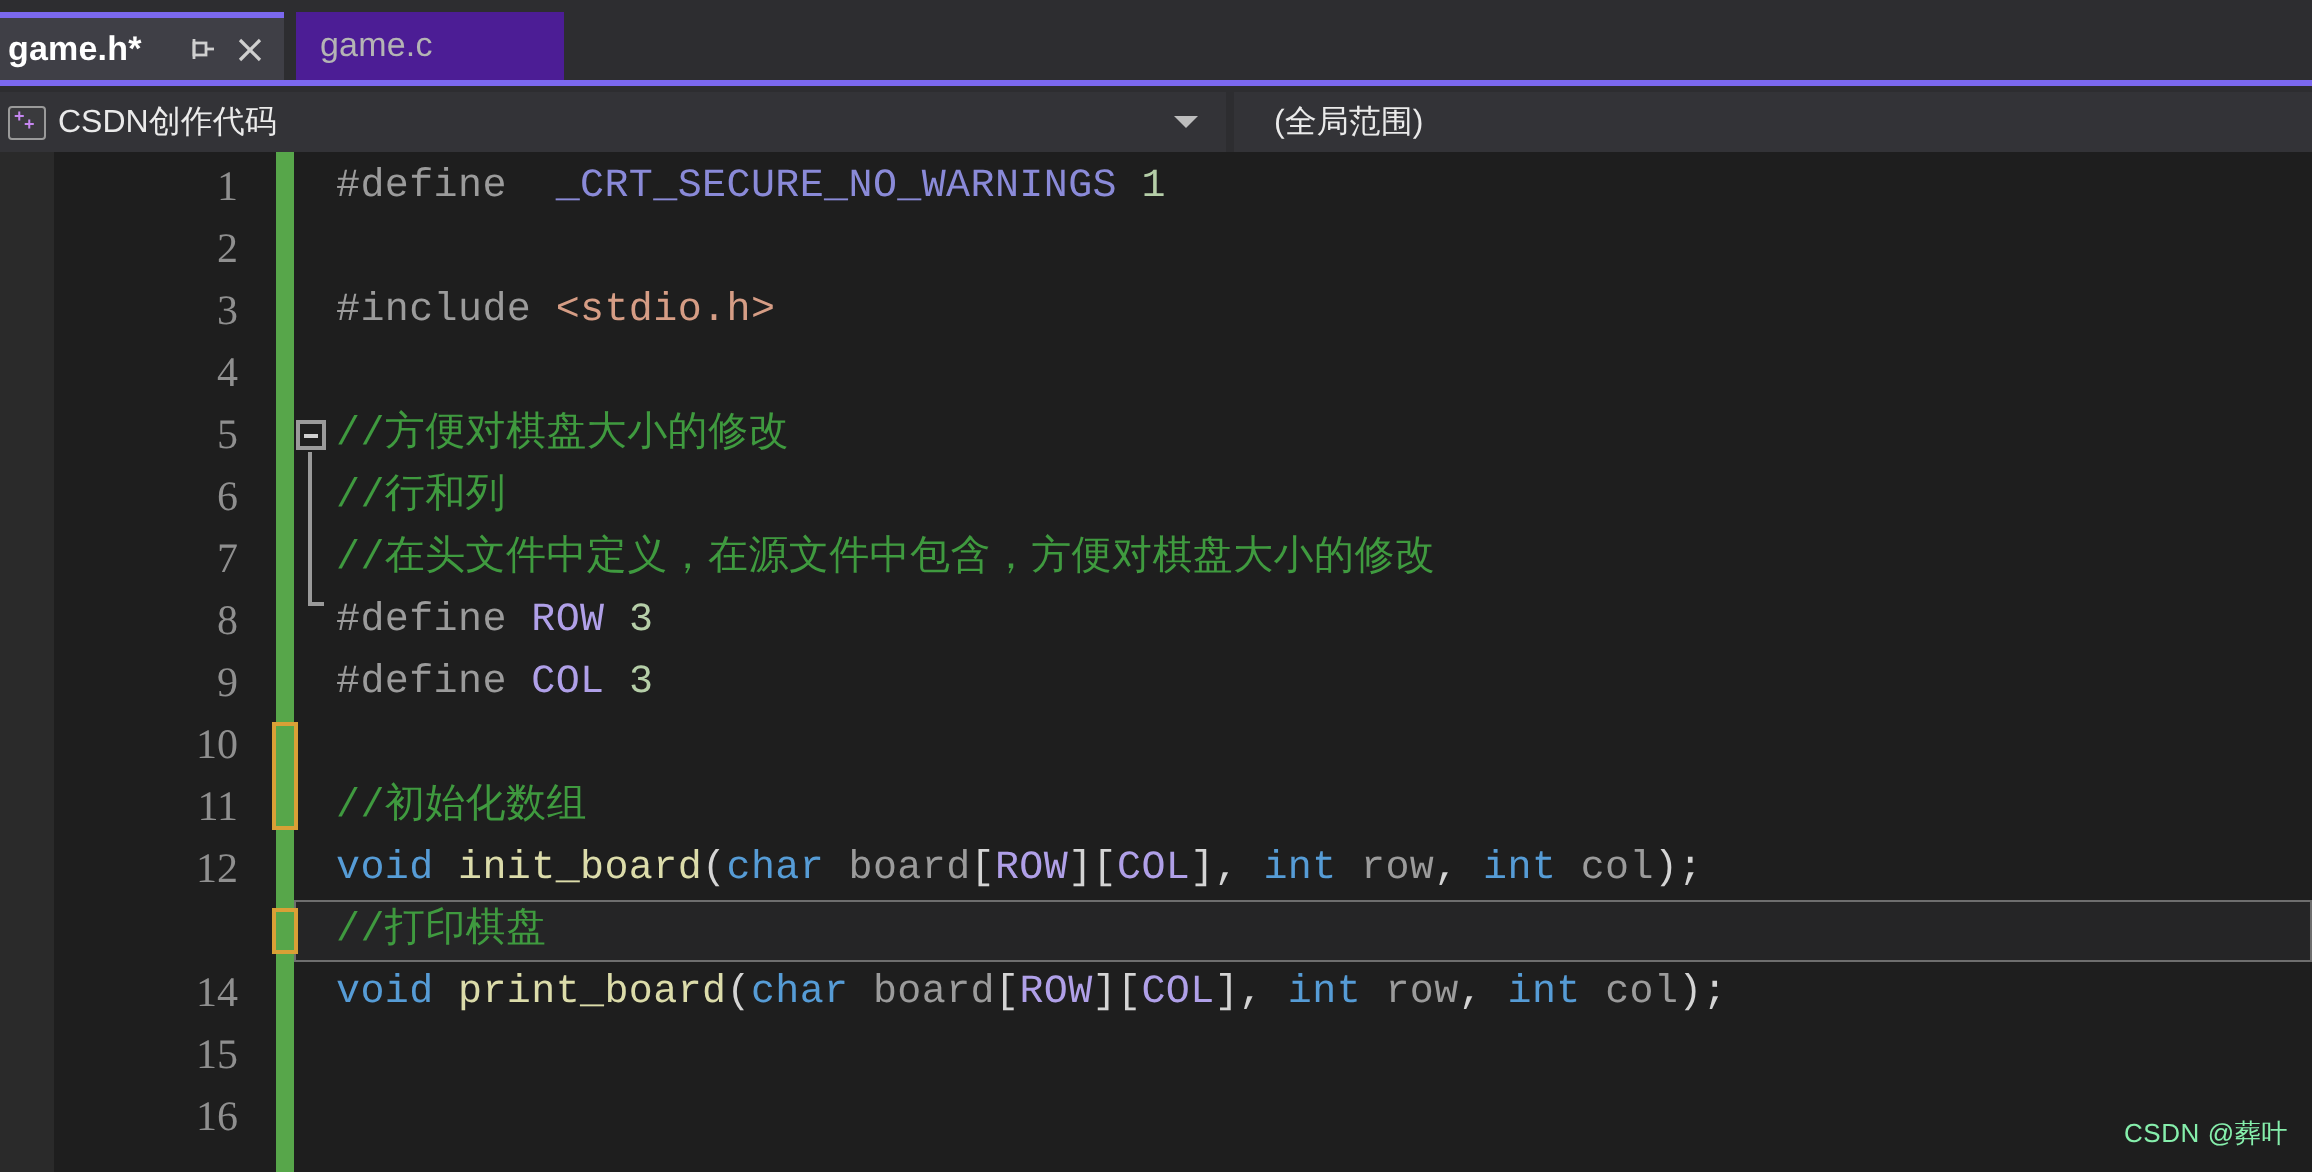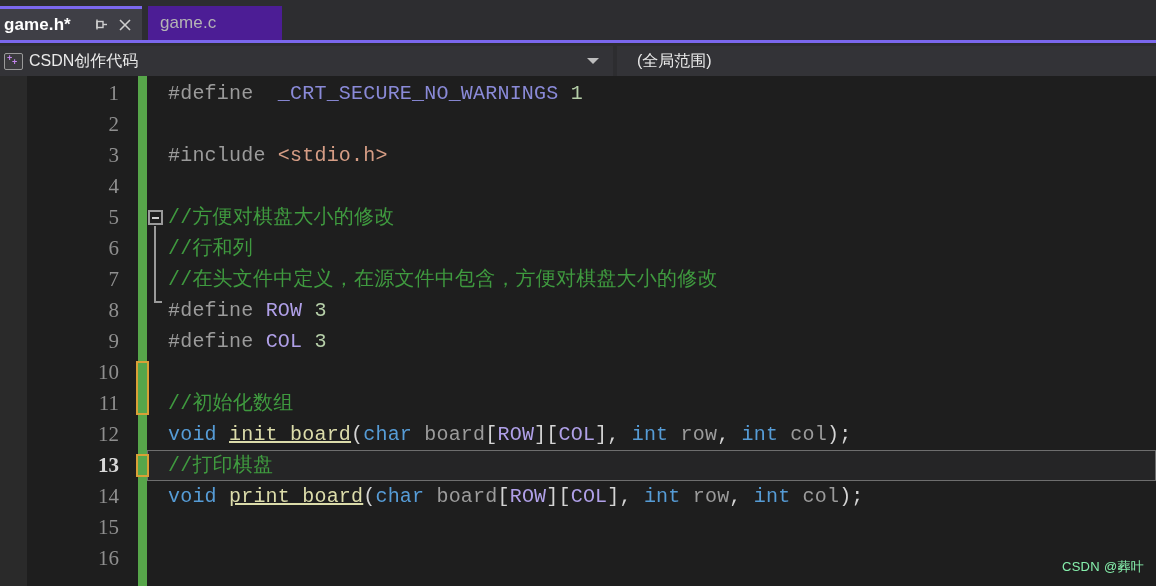--- a/index.html
+++ b/index.html
@@ -102,21 +102,21 @@
     border:1px solid #6e6e6e;box-sizing:border-box;background:#252526;
   }
 
   
   .t-pp{color:#9b9b9b;}
   .t-macro{color:#8a8ad8;}
   .t-num{color:#b5cea8;}
   .t-str{color:#d69d85;}
   .t-cmt{color:#3f9a3f;}
   .t-kw{color:#569cd6;}
-  .t-fn{color:#dcdcaa;text-decoration:underline;}
+  .t-fn{color:#dcdcaa;}
   .t-id{color:#9b9b9b;}
   .t-macro2{color:#b0a0e8;}
   .t-plain{color:#d4d4d4;}
 
   
   .foldbox{
     position:absolute;width:15px;height:15px;
     border:2px solid #9a9a9a;box-sizing:border-box;background:#1e1e1e;
   }
   .foldbox:after{
@@ -208,23 +208,20 @@
         </div>
         <div class="row" style="top: 281px;">
           <div class="lineno">10</div>
         </div>
         <div class="row" style="top: 312px;">
           <div class="lineno">11</div>
         </div>
         <div class="row" style="top: 343px;">
           <div class="lineno">12</div>
         </div>
-        <div class="row" style="top: 374px;">
-          <div class="lineno cur">13</div>
-        </div>
         <div class="row" style="top: 405px;">
           <div class="lineno">14</div>
         </div>
         <div class="row" style="top: 436px;">
           <div class="lineno">15</div>
         </div>
         <div class="row" style="top: 467px;">
           <div class="lineno">16</div>
         </div>
       </div>

